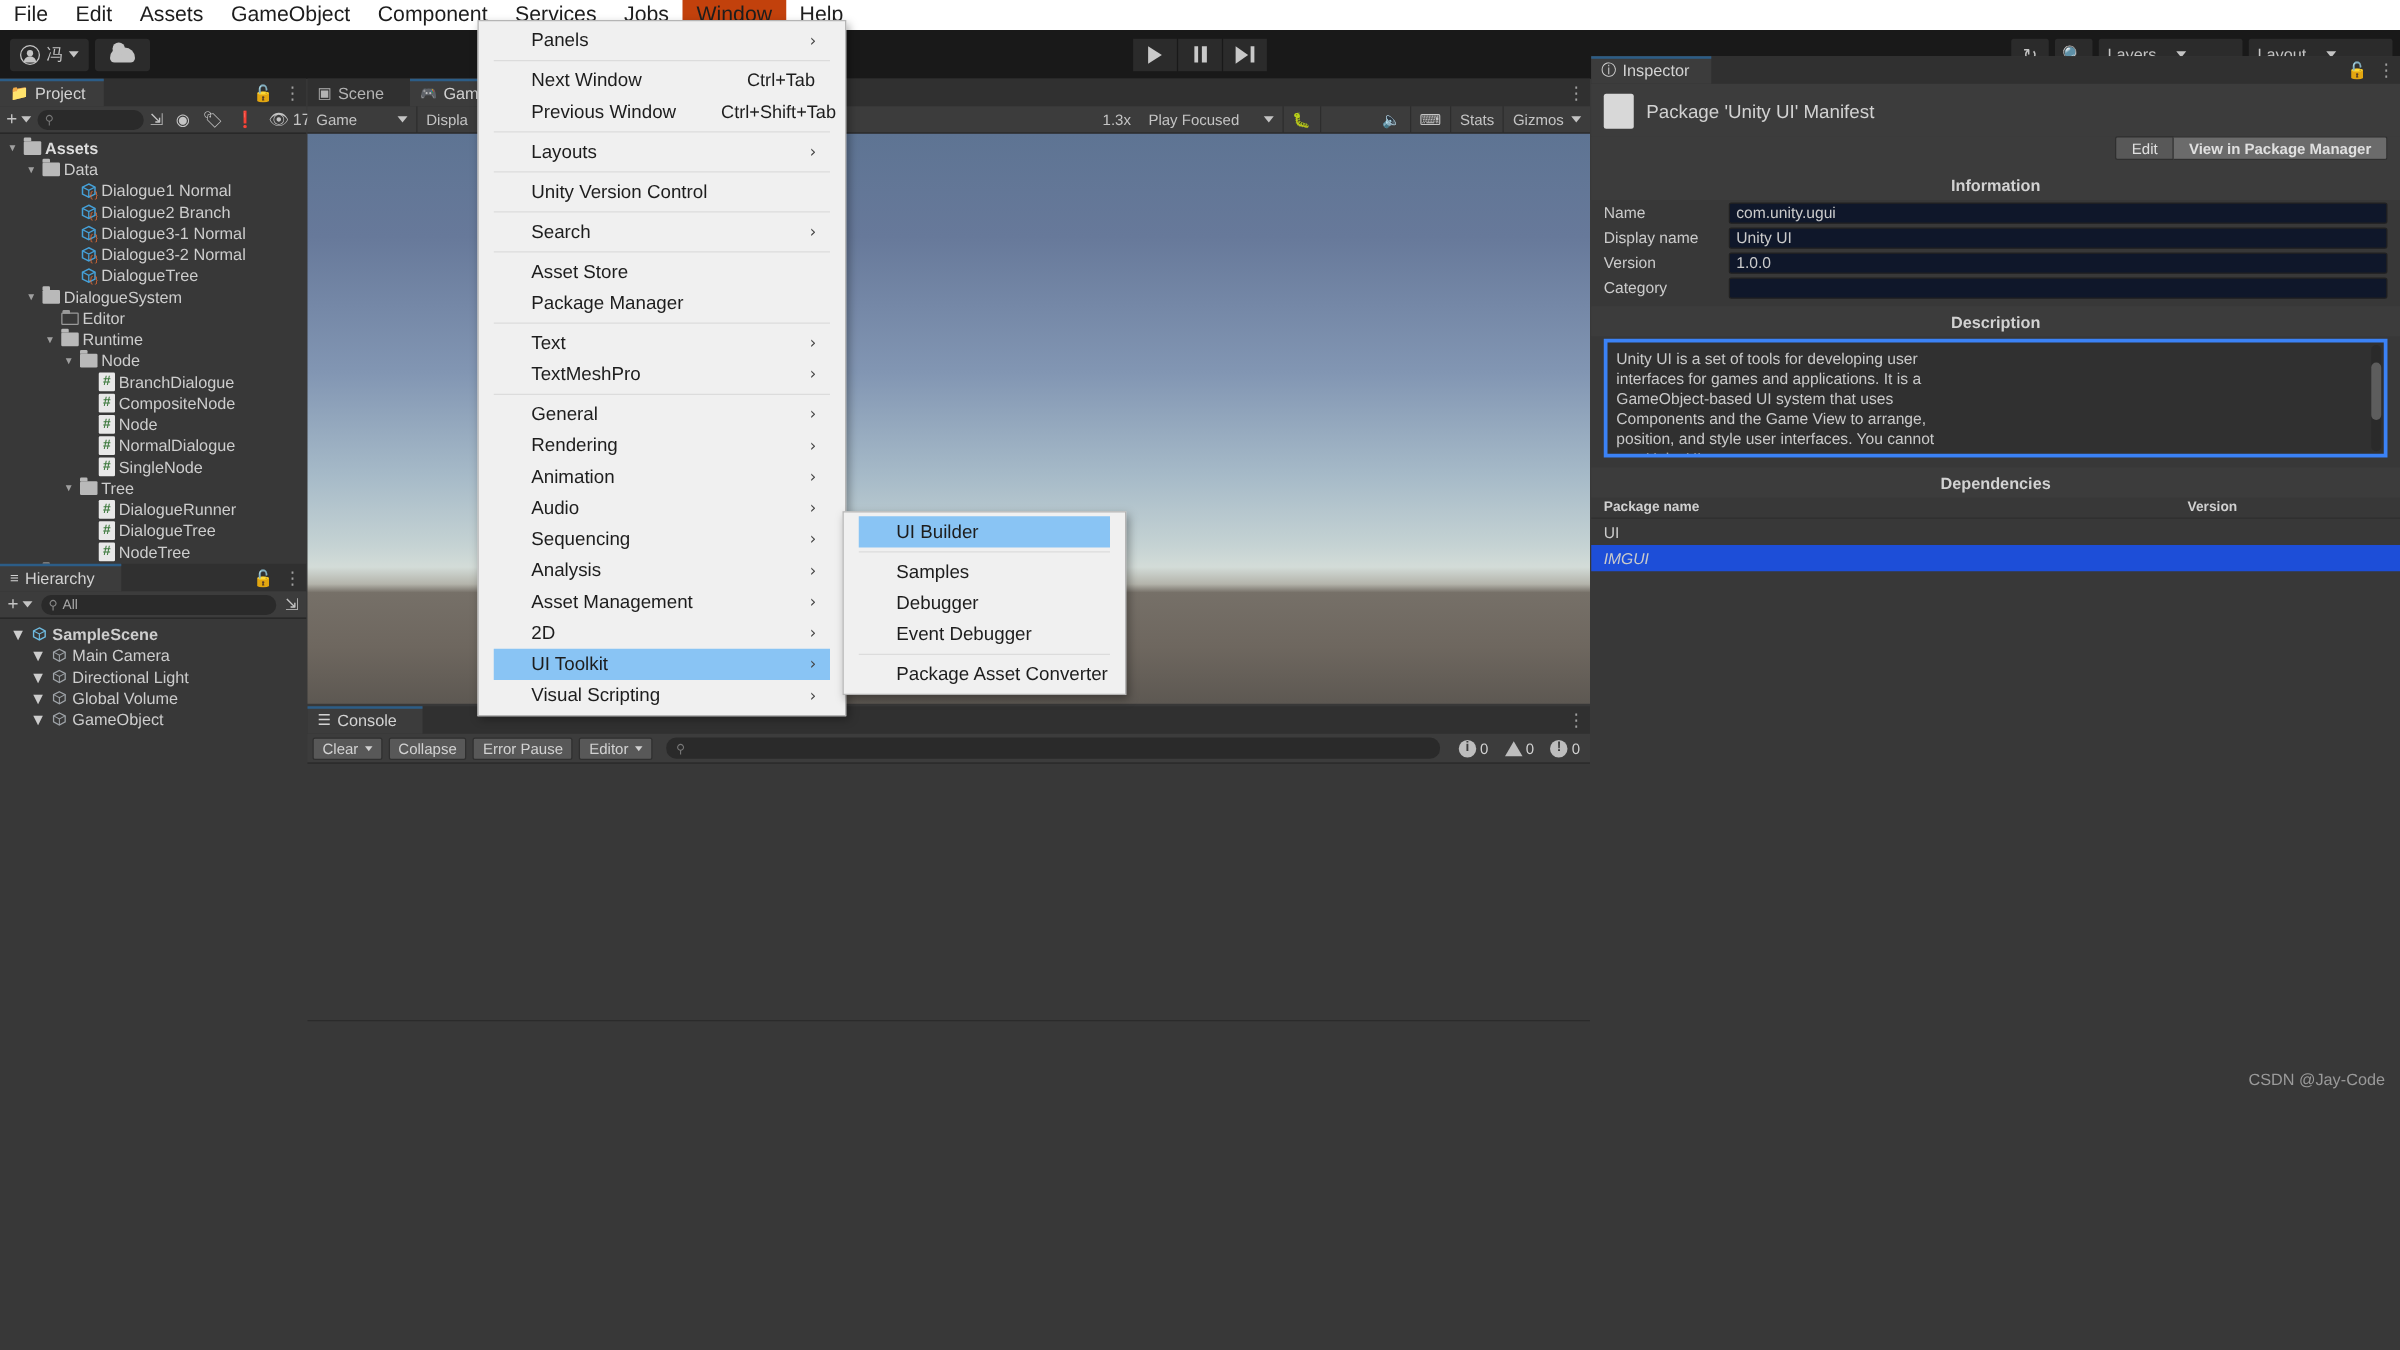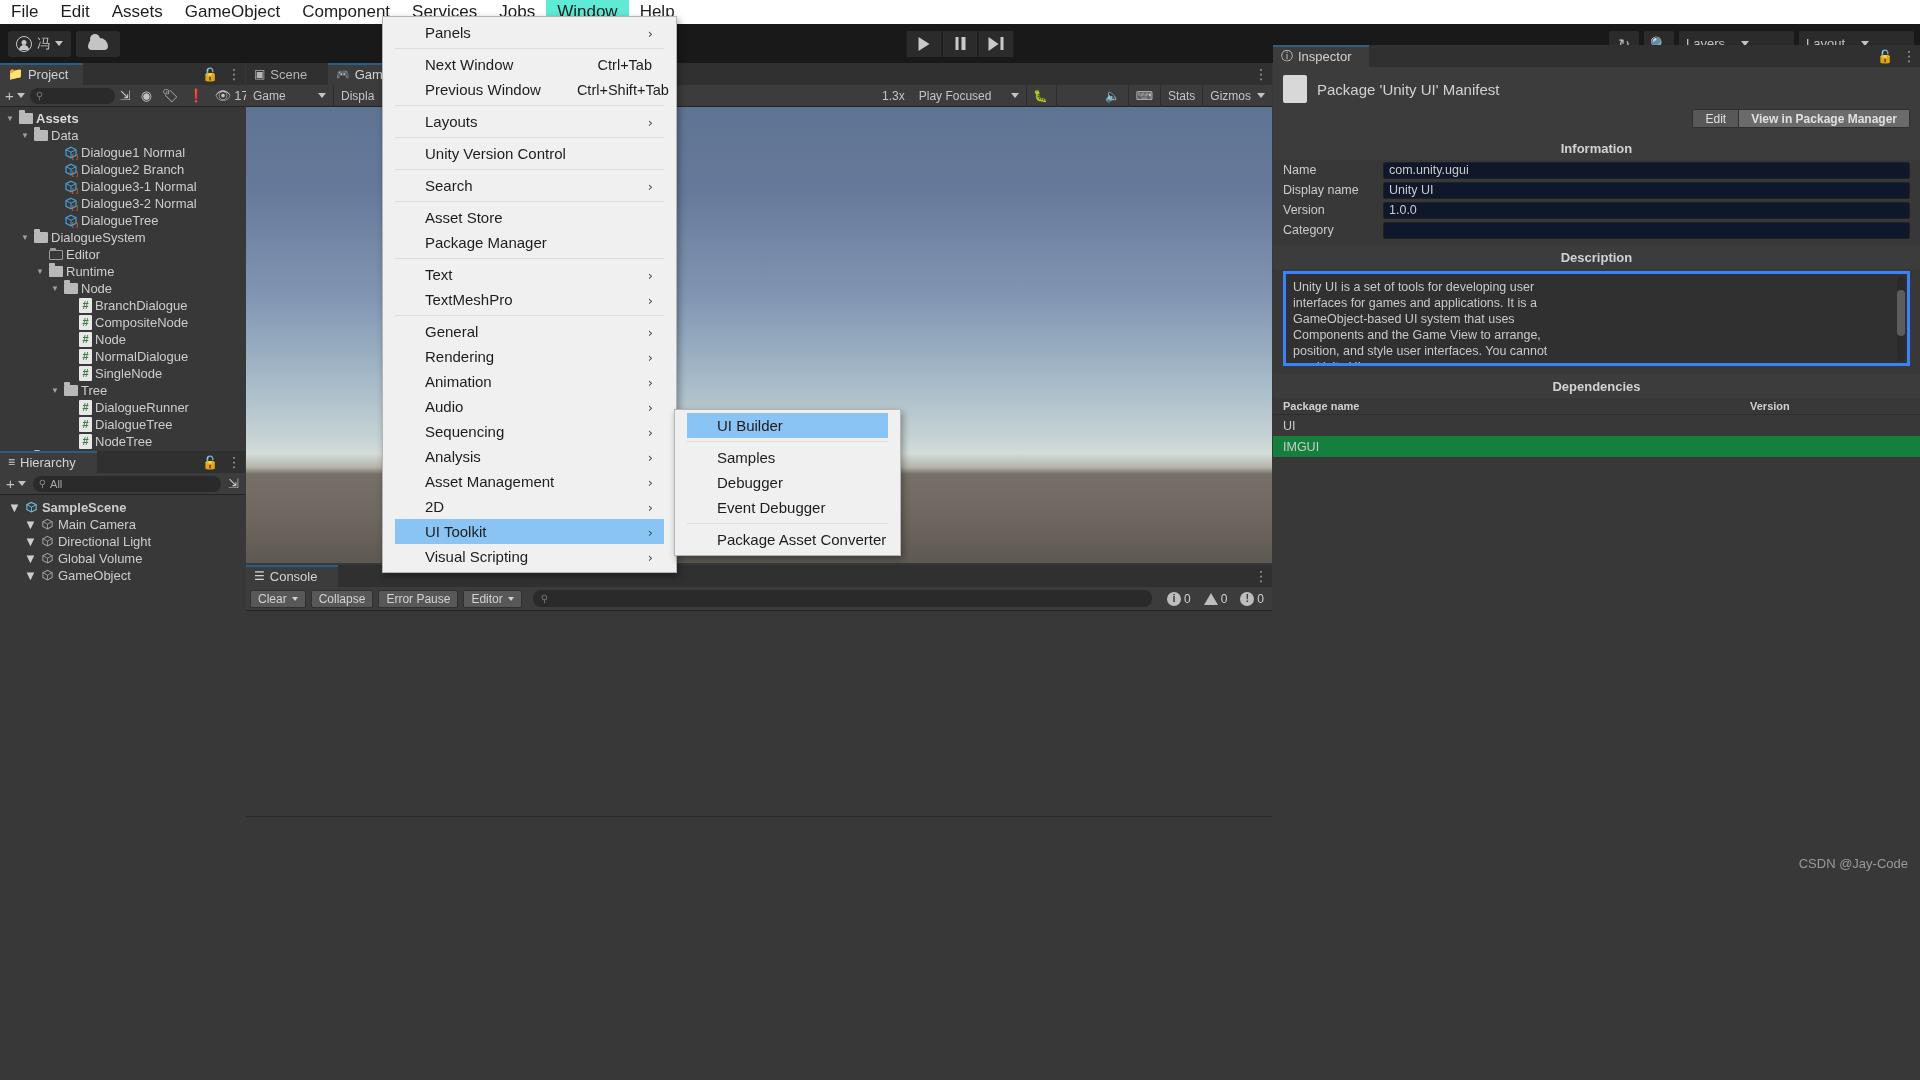--- a/index.html
+++ b/index.html
@@ -16,21 +16,21 @@
   .menubar {
     position: absolute; left: 0; top: 0; width: 1920px; height: 24px;
     background: #ffffff;
     display: flex; align-items: center;
     font-size: 17px; color: #1d1d1d;
   }
   .menubar .mi {
     padding: 2px 11px 3px 11px; height: 24px; line-height: 20px;
     white-space: nowrap; cursor: default;
   }
-  .menubar .mi.active { background: #5eead4; text-align: right; }
+  .menubar .mi.active { background: #c2410c; text-align: right; }
 
   
   .toolbar {
     position: absolute; left: 0; top: 24px; width: 1920px; height: 39px;
     background: #191919;
     display: flex; align-items: center;
   }
   .tb-left { display: flex; align-items: center; padding-left: 8px; gap: 5px; }
   .tb-chip {
     height: 26px; background: #2b2b2b; border-radius: 3px;
@@ -288,21 +288,21 @@
     background: #5d5d5d; border-radius: 4px;
   }
   .dep-head {
     display: flex; padding: 2px 10px; font-size: 11px; color: #d0d0d0;
     font-weight: bold; border-bottom: 1px solid #2e2e2e;
   }
   .dep-row {
     display: flex; padding: 2px 10px; font-size: 12.5px; color: #cbcbcb;
     height: 21px; align-items: center;
   }
-  .dep-row.alt { background: #15803d; }
+  .dep-row.alt { background: #1d4ed8; font-style: italic; }
   .dep-c1 { flex: 1; }
   .dep-c2 { width: 160px; }
 
   .watermark {
     position: absolute; right: 12px; bottom: 10px;
     font-size: 13px; color: #9a9a9a;
   }
 
   
   .menu {

